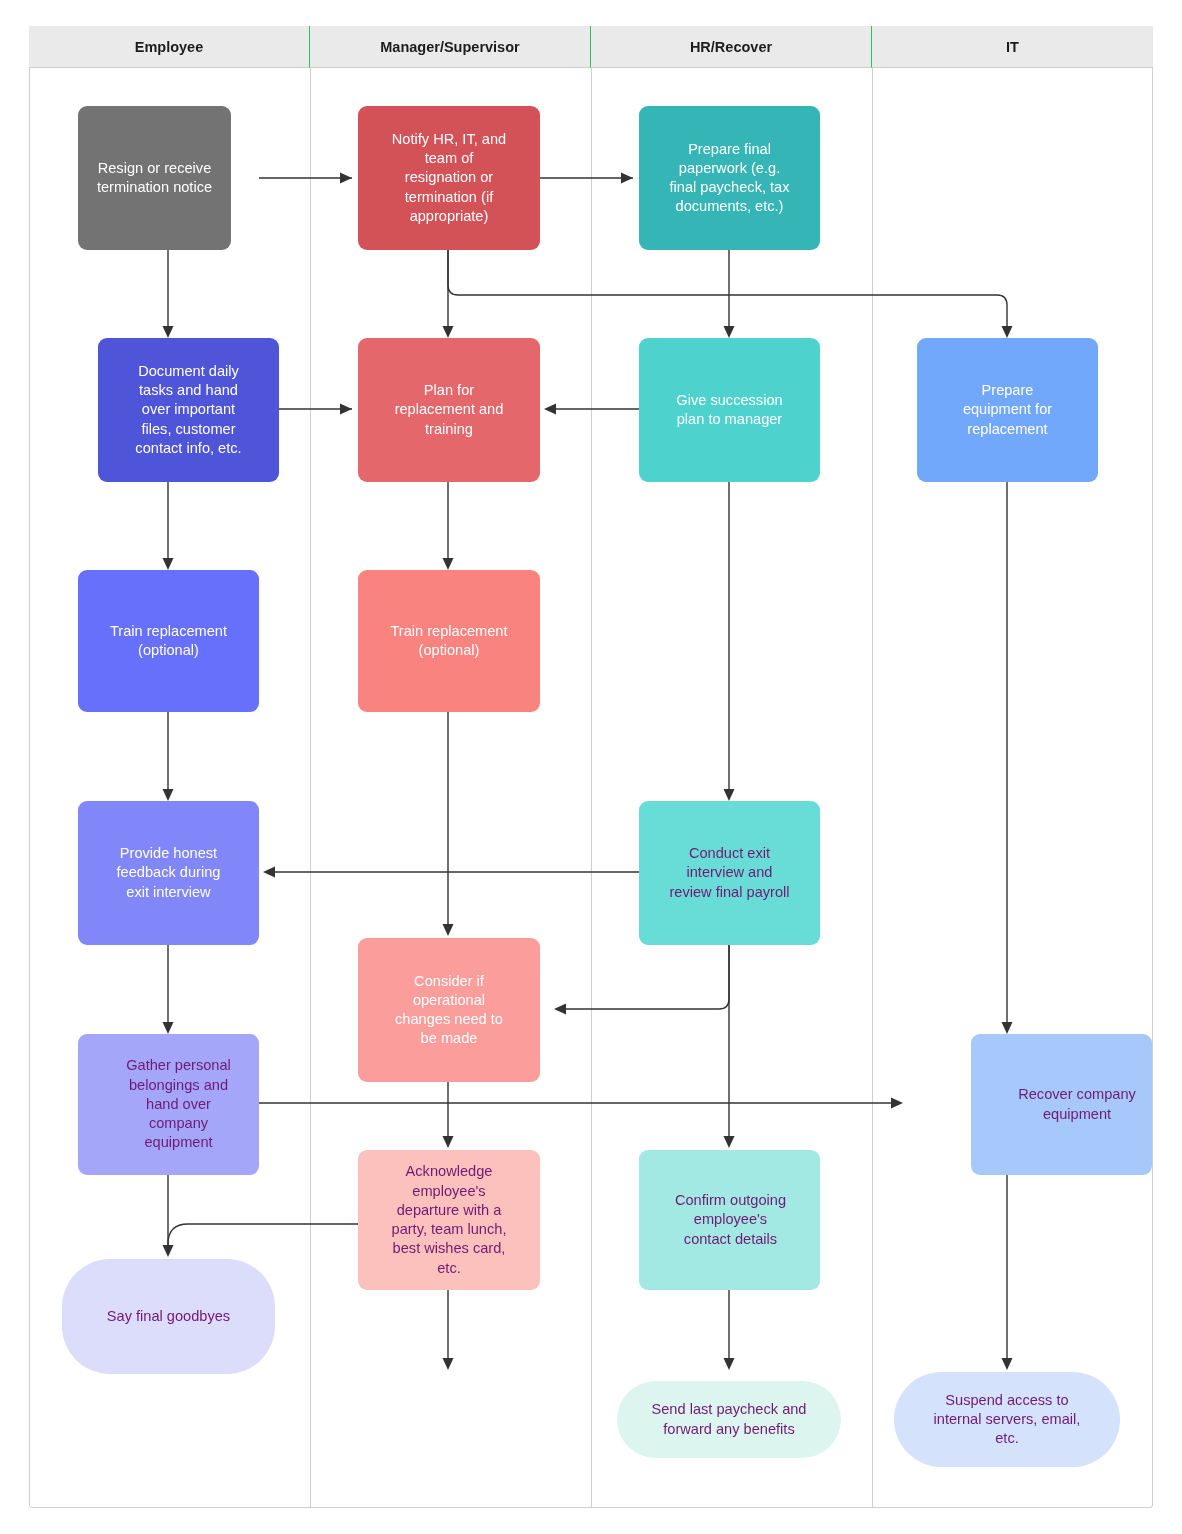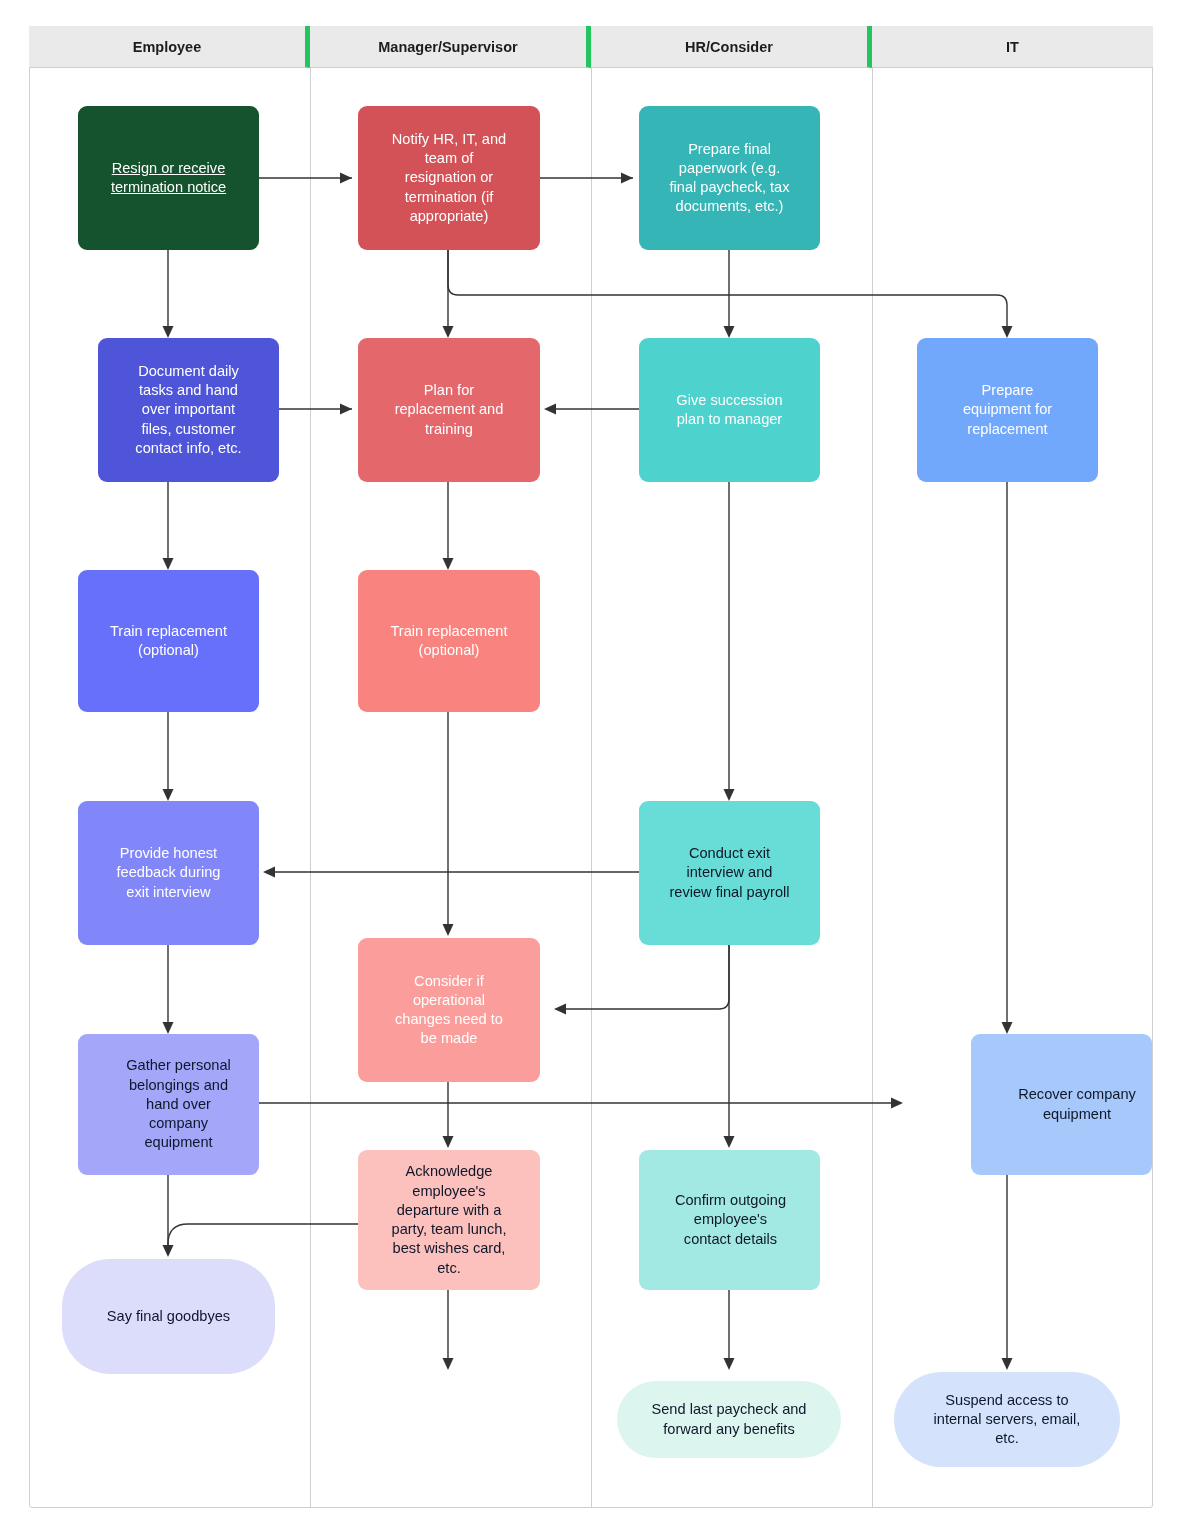--- a/index.html
+++ b/index.html
@@ -27,21 +27,21 @@
   }
   .lane-header-row{
     position:absolute;
     left:29px; top:26px;
     width:1124px; height:42px;
     box-sizing:border-box;
     display:flex;
   }
   .lane-head{
     background:#eaeaea;
-    border-right:5px solid #22c55e;
+    border-right:1px solid #22c55e;
     border-bottom:1px solid #cfcfcf;
     box-sizing:border-box;
     display:flex;
     align-items:center;
     justify-content:center;
     font-size:14.5px;
     font-weight:bold;
     color:#1d1d1d;
   }
   .lane-head:last-child{border-right:none;}
@@ -61,21 +61,21 @@
     align-items:center;
     justify-content:center;
     text-align:center;
     line-height:1.32;
     border-radius:9px;
     padding:4px 8px;
     font-size:14.6px;
     white-space:pre-line;
   }
   .node.pill{ border-radius:48px; }
-  .node.dark-text{ color:#0f172a; }
+  .node.dark-text{ color:#701a75; }
   .node.light-text{ color:#ffffff; }
 
   
   #edges{
     position:absolute;
     left:0; top:0;
     width:1182px; height:1534px;
     pointer-events:none;
   }
   #edges path{
@@ -93,21 +93,21 @@
   <div class="lane-frame"></div>
 
   <div class="lane-header-row">
     <div class="lane-head" style="width:281px">
       <span>Employee</span>
     </div>
     <div class="lane-head" style="width:281px">
       <span>Manager/Supervisor</span>
     </div>
     <div class="lane-head" style="width:281px">
-      <span>HR/Consider</span>
+      <span>HR/Recover</span>
     </div>
     <div class="lane-head" style="width:281px">
       <span>IT</span>
     </div>
   </div>
 
   <div class="lane-divider" style="left:310px"></div>
   <div class="lane-divider" style="left:591px"></div>
   <div class="lane-divider" style="left:872px"></div>
 
@@ -181,21 +181,21 @@
     <path d="M448,1290 L448,1368"></path>
     <polygon points="448,1370 442.5,1358 453.5,1358"></polygon>
 
     <path d="M729,1290 L729,1368"></path>
     <polygon points="729,1370 723.5,1358 734.5,1358"></polygon>
 
     <path d="M1007,1175 L1007,1368"></path>
     <polygon points="1007,1370 1001.5,1358 1012.5,1358"></polygon>
   </svg>
 
-  <div class="node light-text" style="left:78px;  top:106px; width:181px; height:144px; background:#14532d;text-decoration:underline;">Resign or receive
+  <div class="node light-text" style="left:78px;  top:106px; width:153px; height:144px; background:#737373;">Resign or receive
 termination notice</div>
 
   <div class="node light-text" style="left:358px; top:106px; width:182px; height:144px; background:#d35257;">Notify HR, IT, and
 team of
 resignation or
 termination (if
 appropriate)</div>
 
   <div class="node light-text" style="left:639px; top:106px; width:181px; height:144px; background:#35b5b5;">Prepare final
 paperwork (e.g.

